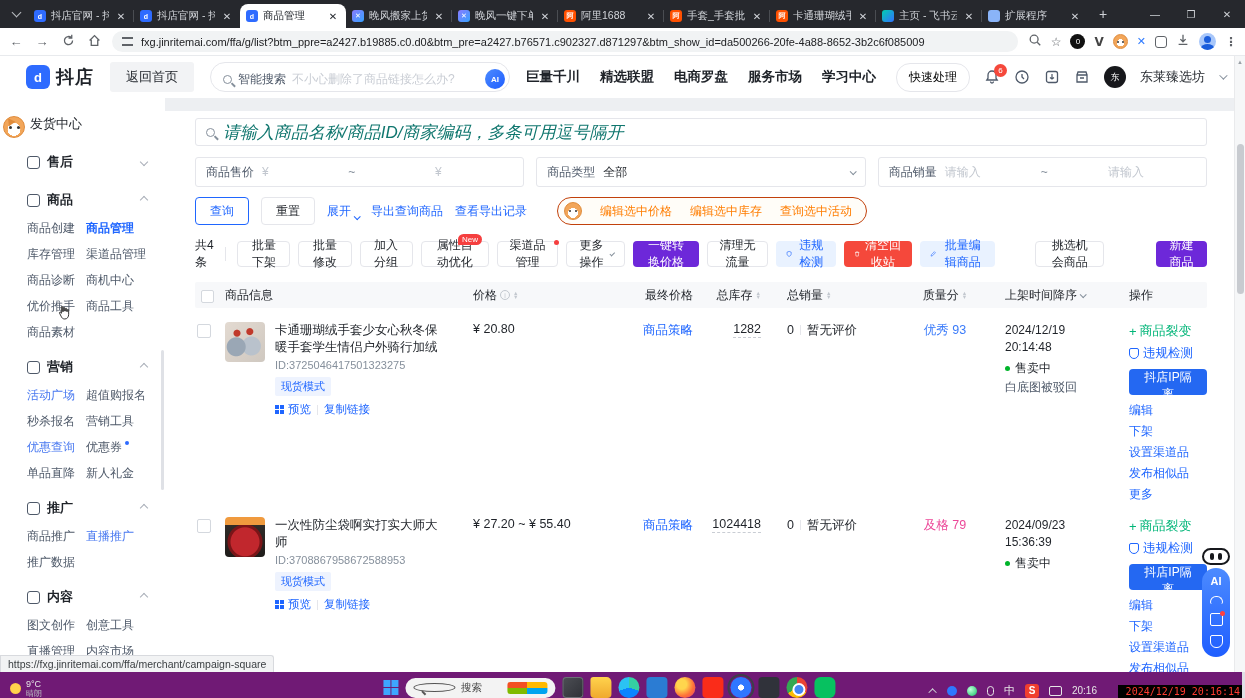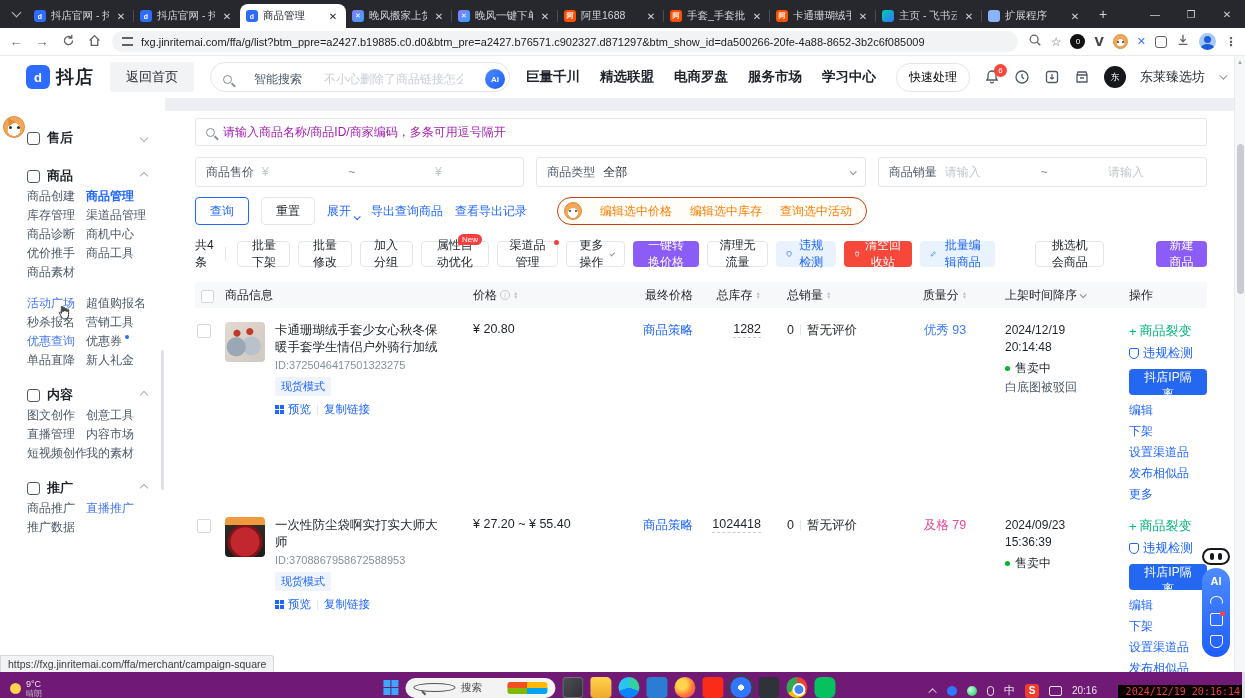--- a/index.html
+++ b/index.html
@@ -46,21 +46,21 @@
   .profile-ic { width:17px; height:17px; border-radius:50%; background:#a8c7fa; position:relative; overflow:hidden; }
   .profile-ic::before { content:""; position:absolute; left:5px; top:3px; width:7px; height:7px; border-radius:50%; background:#1a5ddb; }
   .profile-ic::after { content:""; position:absolute; left:2px; top:11px; width:13px; height:8px; border-radius:50%; background:#1a5ddb; }
 
   
   .site-header { height:42px; background:#fff; display:flex; align-items:center; padding:0 20px 0 26px; gap:16px; }
   .logo { display:flex; align-items:center; gap:6px; }
   .logo-mark { width:24px; height:24px; border-radius:6px; background:#2e6bff; color:#fff; font-weight:bold; font-size:13px; display:flex; align-items:center; justify-content:center; }
   .logo-text { font-size:18px; font-weight:bold; letter-spacing:1px; }
   .back-home { background:#f2f3f5; border:none; border-radius:3px; padding:6px 16px; font-size:13px; color:#1f2329; }
-  .hsearch { width:300px; height:30px; border:1px solid #e5e6eb; border-radius:15px; display:flex; align-items:center; padding:4px 4px 0 12px; gap:22px; }
+  .hsearch { width:300px; height:30px; border:1px solid #e5e6eb; border-radius:15px; display:flex; align-items:center; padding:4px 4px 0 12px; gap:6px; }
   .mag { width:9px; height:9px; border:1.5px solid #86909c; border-radius:50%; position:relative; flex-shrink:0; }
   .mag::after { content:""; position:absolute; width:5px; height:1.5px; background:#86909c; transform:rotate(45deg); left:7px; top:8px; }
   .hsearch .s1 { color:#4e5969; font-size:12px; }
   .hsearch .s2 { color:#c9cdd4; font-size:12px; flex:1; white-space:nowrap; overflow:hidden; }
   .ai-badge { width:20px; height:20px; border-radius:50%; background:linear-gradient(135deg,#4c8bff,#1f5eff); color:#fff; font-size:8px; font-weight:bold; display:flex; align-items:center; justify-content:center; flex-shrink:0; }
   .hnav { display:flex; gap:20px; font-size:13.5px; font-weight:bold; color:#1f2329; }
   .hright { margin-left:auto; display:flex; align-items:center; gap:14px; }
   .quick { border:1px solid #e5e6eb; background:#fff; border-radius:14px; padding:5px 12px; font-size:12px; }
   .hicon { position:relative; color:#4e5969; display:flex; }
   .badge { position:absolute; top:-5px; right:-7px; min-width:13px; height:13px; border-radius:7px; background:#f5483b; color:#fff; font-size:8px; display:flex; align-items:center; justify-content:center; padding:0 3px; }
@@ -72,32 +72,32 @@
   .page-body { display:flex; height:574px; position:relative; }
   .sidebar { width:165px; background:#fff; padding-top:14px; position:relative; flex-shrink:0; overflow:hidden; }
   .side-top { display:flex; align-items:center; gap:8px; padding-left:30px; font-size:13px; color:#1f2329; height:24px; }
   .sgroup { margin-top:14px; }
   .sg-head { display:flex; align-items:center; padding:0 18px 0 27px; height:24px; gap:7px; }
   .sg-ic { width:13px; height:13px; border:1.3px solid #4e5969; border-radius:3px; flex-shrink:0; }
   .sg-title { font-size:13px; font-weight:bold; color:#1f2329; flex:1; }
   .chev { width:6px; height:6px; border-right:1.2px solid #a9aeb8; border-bottom:1.2px solid #a9aeb8; }
   .chev.down { transform:rotate(45deg); }
   .chev.up { transform:rotate(-135deg); }
-  .sg-links { display:grid; grid-template-columns:59px auto; padding-left:27px; row-gap:2px; }
+  .sg-links { display:grid; grid-template-columns:59px auto; padding-left:27px; row-gap:9px; margin-top:8px; }
   .slnk { font-size:12px; color:#4e5969; white-space:nowrap; position:relative; }
   .slnk.active { color:#1f66ff; font-weight:bold; }
   .slnk.lblue { color:#4878f0; }
   .slnk .bdot { display:inline-block; width:4px; height:4px; border-radius:50%; background:#2e6bff; vertical-align:6px; margin-left:3px; }
   .side-scroll { position:absolute; right:1px; top:252px; width:3px; height:140px; background:#dfe1e6; border-radius:2px; }
 
   .main { flex:1; background:#fff; position:relative; overflow:hidden; padding:0 38px 0 30px; }
   .gray-band { height:13px; background:#edeff2; margin:0 -38px 0 -30px; }
 
   .gsearch { margin-top:7px; height:28px; border:1px solid #e5e6eb; border-radius:3px; display:flex; align-items:center; gap:8px; padding:0 10px; }
-  .gsearch .ph { color:#a21caf; font-size:12px; }
+  .gsearch .ph { color:#0f766e; font-size:17px;font-style:italic; }
 
   .filter-row { margin-top:11px; display:flex; gap:12px; }
   .fbox { flex:1; height:30px; border:1px solid #e5e6eb; border-radius:3px; display:flex; align-items:center; padding:0 10px; gap:8px; font-size:12px; }
   .flabel { color:#4e5969; flex-shrink:0; }
   .fval { color:#1f2329; }
   .fph { color:#c2c7cf; }
   .fsep { color:#86909c; }
   .fgrow { flex:1; }
 
   .action-row { margin-top:10px; display:flex; align-items:center; gap:12px; }
@@ -109,21 +109,21 @@
   .ext-pill .op { color:#ff7d00; font-size:12px; }
   .fox-badge { width:18px; height:18px; border-radius:50%; background:radial-gradient(circle at 50% 62%, #fff 0 38%, #f2a65a 39%); border:1px solid #e08b3a; position:relative; }
   .fox-badge::before { content:""; position:absolute; left:4px; top:7px; width:2px; height:2px; background:#333; border-radius:50%; box-shadow:6px 0 0 #333; }
 
   .toolbar { margin-top:12px; display:flex; align-items:center; gap:8px; font-size:12px; }
   .tb-total { margin-right:2px; }
   .tb-sep { width:1px; height:14px; background:#e5e6eb; margin-right:4px; }
   .btn-sm { height:26px; padding:4px 10px; position:relative; }
   .new-badge { position:absolute; top:-8px; right:6px; background:#f53f3f; color:#fff; font-size:8px; padding:1px 4px; border-radius:7px 7px 7px 1px; }
   .red-dot { position:absolute; top:-2px; right:-2px; width:5px; height:5px; background:#f53f3f; border-radius:50%; }
-  .btn-primary { background:#8b5cf6; border:none; color:#fff;margin-left:44px; }
+  .btn-primary { background:#6d28d9; border:none; color:#fff;margin-left:44px; }
   .btn-lblue { background:#e9f2ff; border:none; color:#1f66ff; }
   .btn-red { background:#f5483b; border:none; color:#fff; }
   .ml-auto { margin-left:auto; }
   .gap-lg { margin-left:32px; }
   .mini-ic { width:10px; height:10px; display:inline-block; }
 
   
   .tgrid { display:grid; grid-template-columns:30px 218px 138px 112px 68px 132px 104px 124px 1fr; }
   .thead { margin-top:11px; background:#f7f8fa; height:26px; align-items:center; font-size:12px; color:#1f2329; border-radius:2px; }
   .th { display:flex; align-items:center; gap:3px; }
@@ -397,20 +397,23 @@
     </span>
     <span class="avatar">东</span>
     <span class="shop-name">东莱臻选坊</span>
     <span class="caret-down"></span>
   </div>
 </div>
 
 <div class="page-body">
 
   <div class="sidebar">
+    <div class="side-top">
+      <span>发货中心</span>
+    </div>
 
     <div class="sgroup">
       <div class="sg-head">
         <span class="sg-ic"></span>
         <span class="sg-title">售后</span>
         <span class="chev down"></span>
       </div>
     </div>
 
     <div class="sgroup">
@@ -426,58 +429,63 @@
         <span class="slnk">渠道品管理</span>
         <span class="slnk">商品诊断</span>
         <span class="slnk">商机中心</span>
         <span class="slnk">优价推手</span>
         <span class="slnk">商品工具</span>
         <span class="slnk">商品素材</span>
       </div>
     </div>
 
     <div class="sgroup">
+      <div class="sg-head">
+        <span class="sg-ic"></span>
+        <span class="sg-title">营销</span>
+        <span class="chev up"></span>
+      </div>
       <div class="sg-links">
         <span class="slnk lblue">活动广场</span>
         <span class="slnk">超值购报名</span>
         <span class="slnk">秒杀报名</span>
         <span class="slnk">营销工具</span>
         <span class="slnk lblue">优惠查询</span>
         <span class="slnk"><span>优惠券</span><span class="bdot"></span></span>
         <span class="slnk">单品直降</span>
         <span class="slnk">新人礼金</span>
       </div>
     </div>
 
     <div class="sgroup">
       <div class="sg-head">
         <span class="sg-ic"></span>
+        <span class="sg-title">推广</span>
+        <span class="chev up"></span>
+      </div>
+      <div class="sg-links">
+        <span class="slnk">商品推广</span>
+        <span class="slnk lblue">直播推广</span>
+        <span class="slnk">推广数据</span>
+      </div>
+    </div>
+
+    <div class="sgroup">
+      <div class="sg-head">
+        <span class="sg-ic"></span>
         <span class="sg-title">内容</span>
         <span class="chev up"></span>
       </div>
       <div class="sg-links">
         <span class="slnk">图文创作</span>
         <span class="slnk">创意工具</span>
         <span class="slnk">直播管理</span>
         <span class="slnk">内容市场</span>
         <span class="slnk">短视频创作</span>
         <span class="slnk">我的素材</span>
-      </div>
-    </div>
-
-    <div class="sgroup">
-      <div class="sg-head">
-        <span class="sg-ic"></span>
-        <span class="sg-title">推广</span>
-        <span class="chev up"></span>
-      </div>
-      <div class="sg-links">
-        <span class="slnk">商品推广</span>
-        <span class="slnk lblue">直播推广</span>
-        <span class="slnk">推广数据</span>
       </div>
     </div>
 
     <span class="side-scroll"></span>
   </div>
 
   <div class="main">
     <div class="gray-band"></div>
 
     <div class="gsearch">

